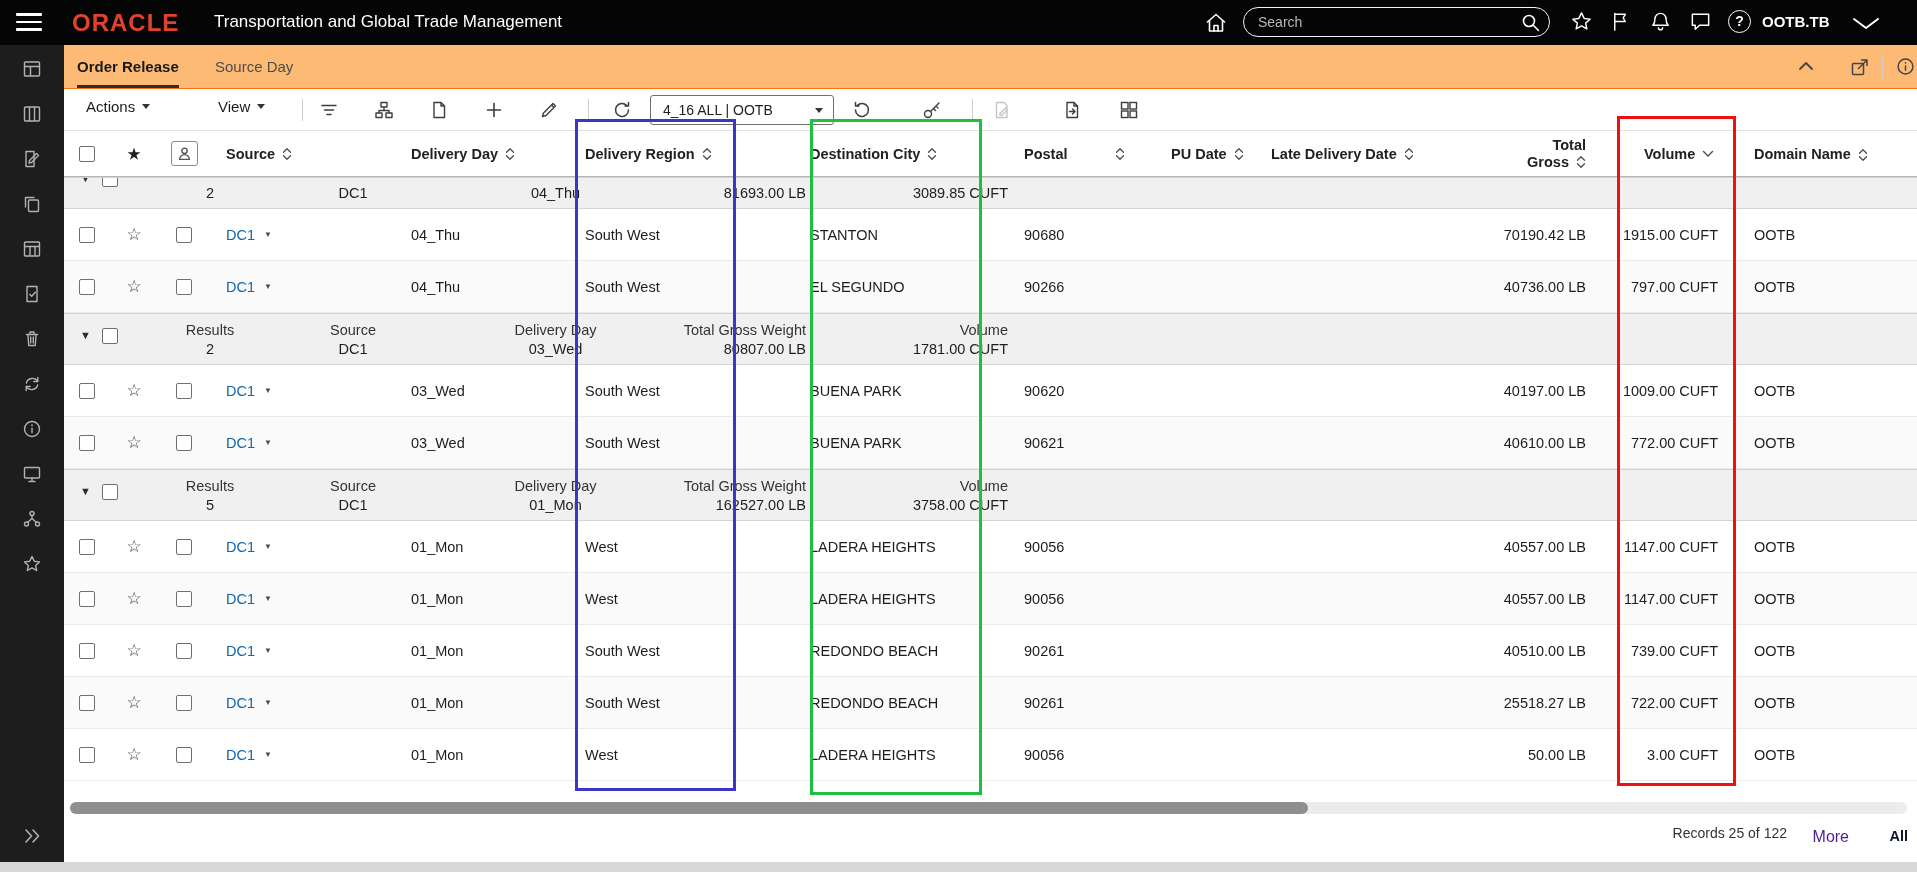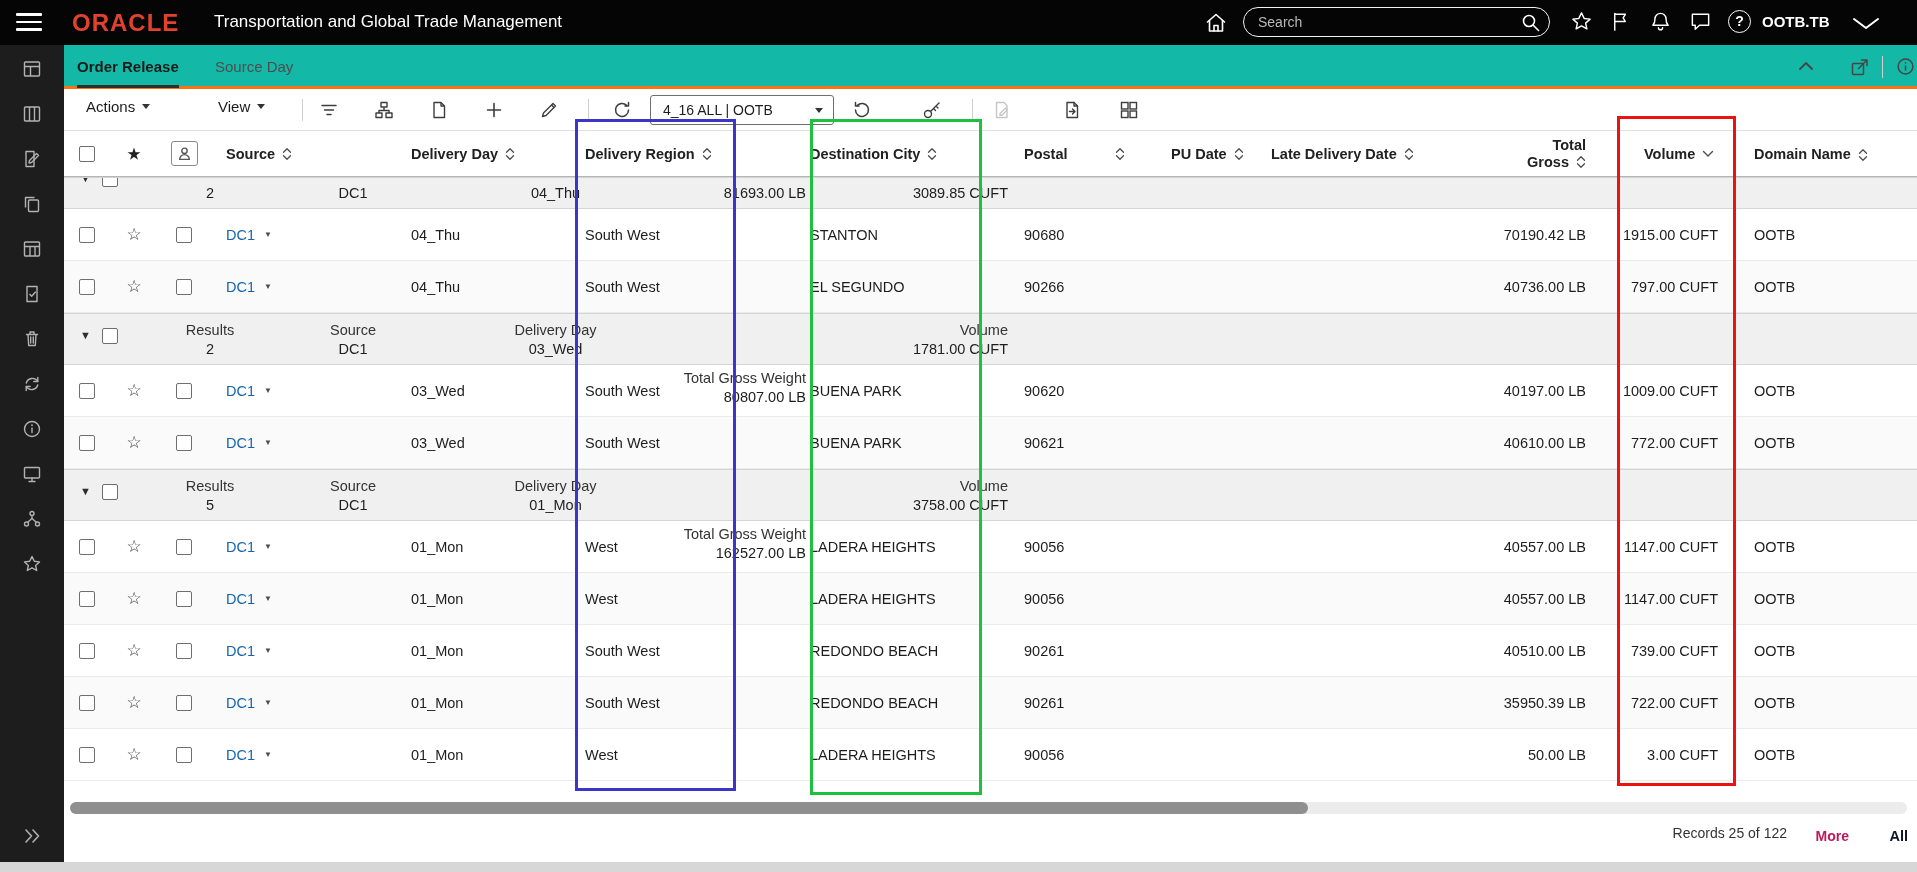--- a/index.html
+++ b/index.html
@@ -24,21 +24,21 @@
 
   
   .sidebar { position:absolute; left:0; top:45px; width:64px; height:817px; background:#1d1d1d;
              display:flex; flex-direction:column; align-items:center; padding-top:12px; gap:21px; z-index:5; }
   .sb-ic { width:24px; height:24px; display:flex; align-items:center; justify-content:center; cursor:pointer; }
   .sb-expand { margin-top:auto; margin-bottom:14px; }
 
   
   .main { position:absolute; left:64px; top:45px; width:1853px; height:817px; background:#fff; }
 
-  .tabrow { position:relative; height:44px; border-bottom:3px solid #f97316; background:#14b8a6; }
+  .tabrow { position:relative; height:44px; border-bottom:1px solid #f97316; background:#fdba74; }
   .tab { position:absolute; top:0; height:43px; line-height:44px; font-size:15px; cursor:pointer; }
   .tab.active { left:13px; font-weight:bold; color:#1a1a1a; border-bottom:3px solid #312d2a; }
   .tab.inactive { left:151px; color:#4d4d4d; }
   .tr-ic { position:absolute; cursor:pointer; }
   .vdiv { position:absolute; width:1px; background:#cfcfcf; }
 
   .toolbar { position:relative; height:42px; border-bottom:1px solid #e0e0e0; background:#fff; }
   .menu-btn { position:absolute; top:9px; display:flex; align-items:center; font-size:15px; color:#1c1c1c; cursor:pointer; }
   .tri { width:0; height:0; border-left:4px solid transparent; border-right:4px solid transparent; border-top:5px solid #333; margin-left:7px; }
   .tool-ic { position:absolute; top:10px; width:22px; height:22px; display:flex; align-items:center; justify-content:center; cursor:pointer; }
@@ -80,33 +80,33 @@
   .row.group { position:relative; display:block; background:#f0f0f0; border-top:1px solid #d4d4d4; border-bottom:1px solid #d4d4d4; }
   .row.partial { height:32px; overflow:hidden; }
   .g-arrow { position:absolute; left:16px; top:16px; font-size:11px; color:#2d2d2d; line-height:1; cursor:pointer; }
   .g-cb { position:absolute; left:38px; top:14px; }
   .g-block { position:absolute; top:7px; line-height:19px; font-size:14.5px; }
   .g-label { color:#333; }
   .g-value { color:#1d1d1d; }
   .g-results { left:86px;  width:120px; text-align:center; }
   .g-source  { left:224px; width:130px; text-align:center; }
   .g-dday    { left:414px; width:155px; text-align:center; }
-  .g-tgw     { left:486px; width:256px; text-align:right;margin-top:48px; }
+  .g-tgw     { left:486px; width:256px; text-align:right; }
   .g-vol     { left:688px; width:256px; text-align:right; }
   .partial .g-block { top:auto; bottom:5px; }
   .partial .g-arrow { top:-5px; }
   .partial .g-cb { top:-7px; }
 
   .hscroll { position:relative; height:14px; margin-top:20px; }
   .hs-track { position:absolute; left:6px; right:10px; top:1px; height:12px; background:#ececec; border-radius:6px; }
   .hs-thumb { position:absolute; left:6px; top:1px; width:1238px; height:12px; background:#8f8f8f; border-radius:6px; cursor:pointer; }
 
   .gridfooter { position:relative; height:47px; background:#fff; }
   .records { position:absolute; right:130px; top:10px; font-size:14px; color:#333; }
-  .pg-more { position:absolute; right:68px; top:13px; font-size:14px; font-weight:bold; color:#be185d; cursor:pointer; }
+  .pg-more { position:absolute; right:68px; top:13px; font-size:16px; font-weight:normal; color:#4c1d95; cursor:pointer; }
   .pg-all  { position:absolute; right:9px;  top:13px; font-size:14.5px; font-weight:bold; color:#0f172a; cursor:pointer; }
 
   .bottomstrip { position:absolute; left:0; top:862px; width:1917px; height:10px; background:#d7d7d7; z-index:6; }
 
   
   .hl { position:absolute; border:3px solid #000; z-index:40; pointer-events:none; }
   #hl-blue  { left:575px;  top:119px; width:161px; height:672px; }
   #hl-green { left:810px;  top:119px; width:172px; height:676px; }
   #hl-red   { left:1617px; top:116px; width:119px; height:670px; }
 </style>
@@ -692,21 +692,21 @@
         <div class="cell c-source">
           <span class="link">DC1</span>
           <span class="ddtri">▼</span>
         </div>
         <div class="cell c-dday">01_Mon</div>
         <div class="cell c-region">South West</div>
         <div class="cell c-city">REDONDO BEACH</div>
         <div class="cell c-postal">90261</div>
         <div class="cell c-pudate"></div>
         <div class="cell c-latedd"></div>
-        <div class="cell c-tgross">35950.39 LB</div>
+        <div class="cell c-tgross">25518.27 LB</div>
         <div class="cell c-volume">722.00 CUFT</div>
         <div class="cell c-domain">OOTB</div>
       </div>
       <div class="row data">
         <div class="cell c-check">
           <span class="cb"></span>
         </div>
         <div class="cell c-star">☆</div>
         <div class="cell c-person">
           <span class="cb"></span>

